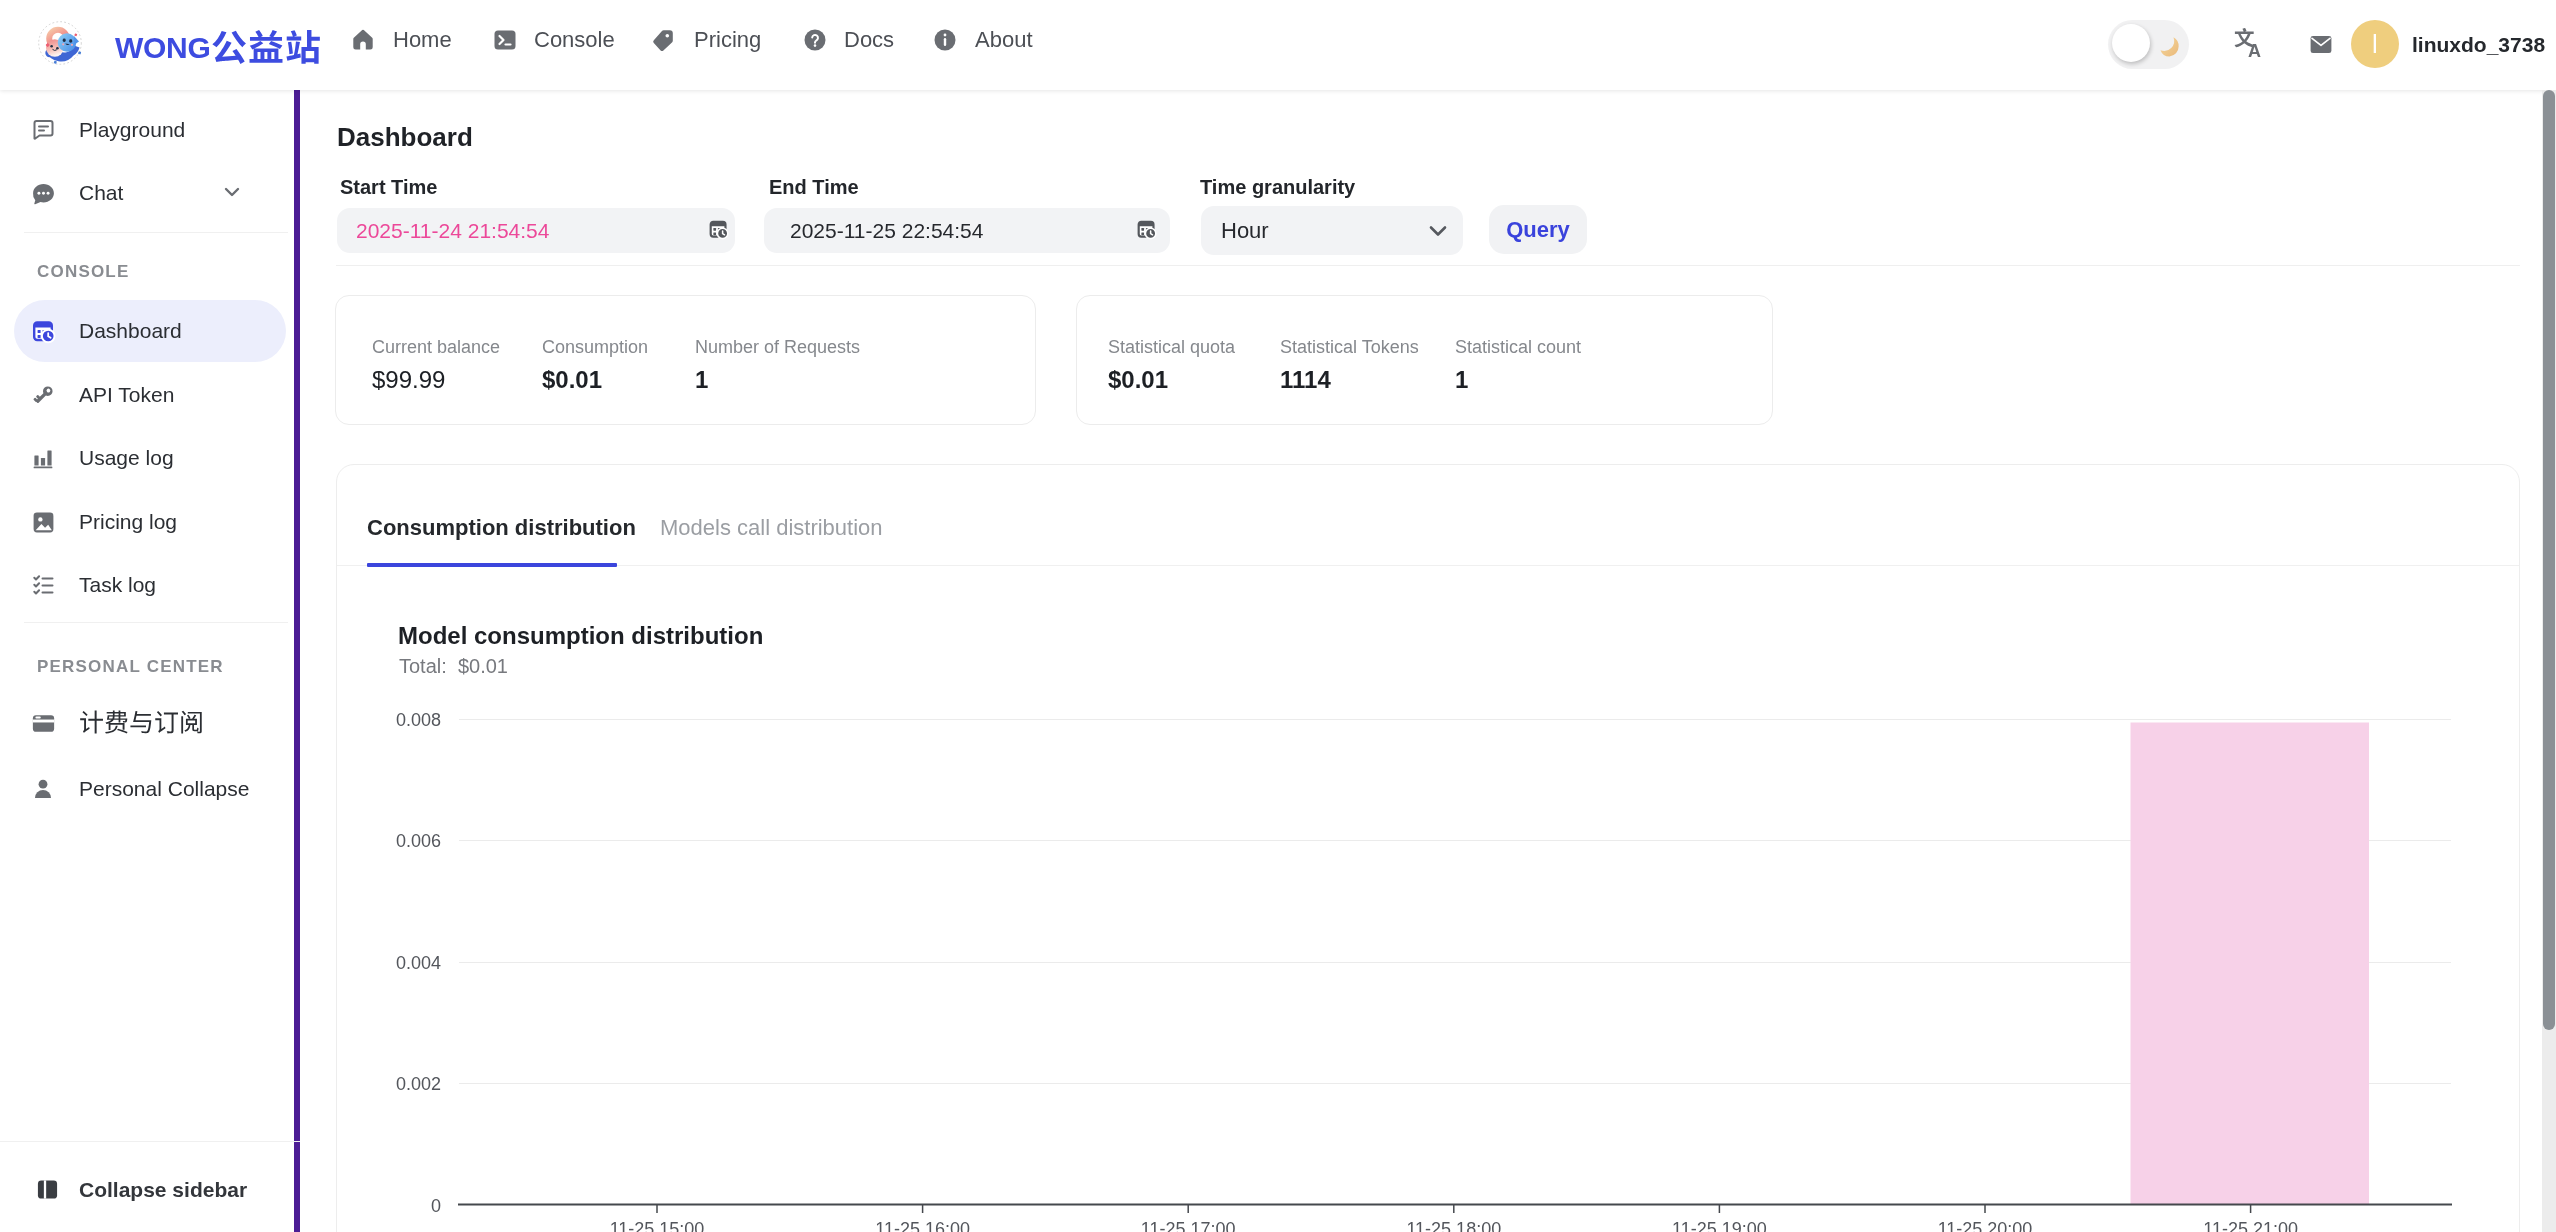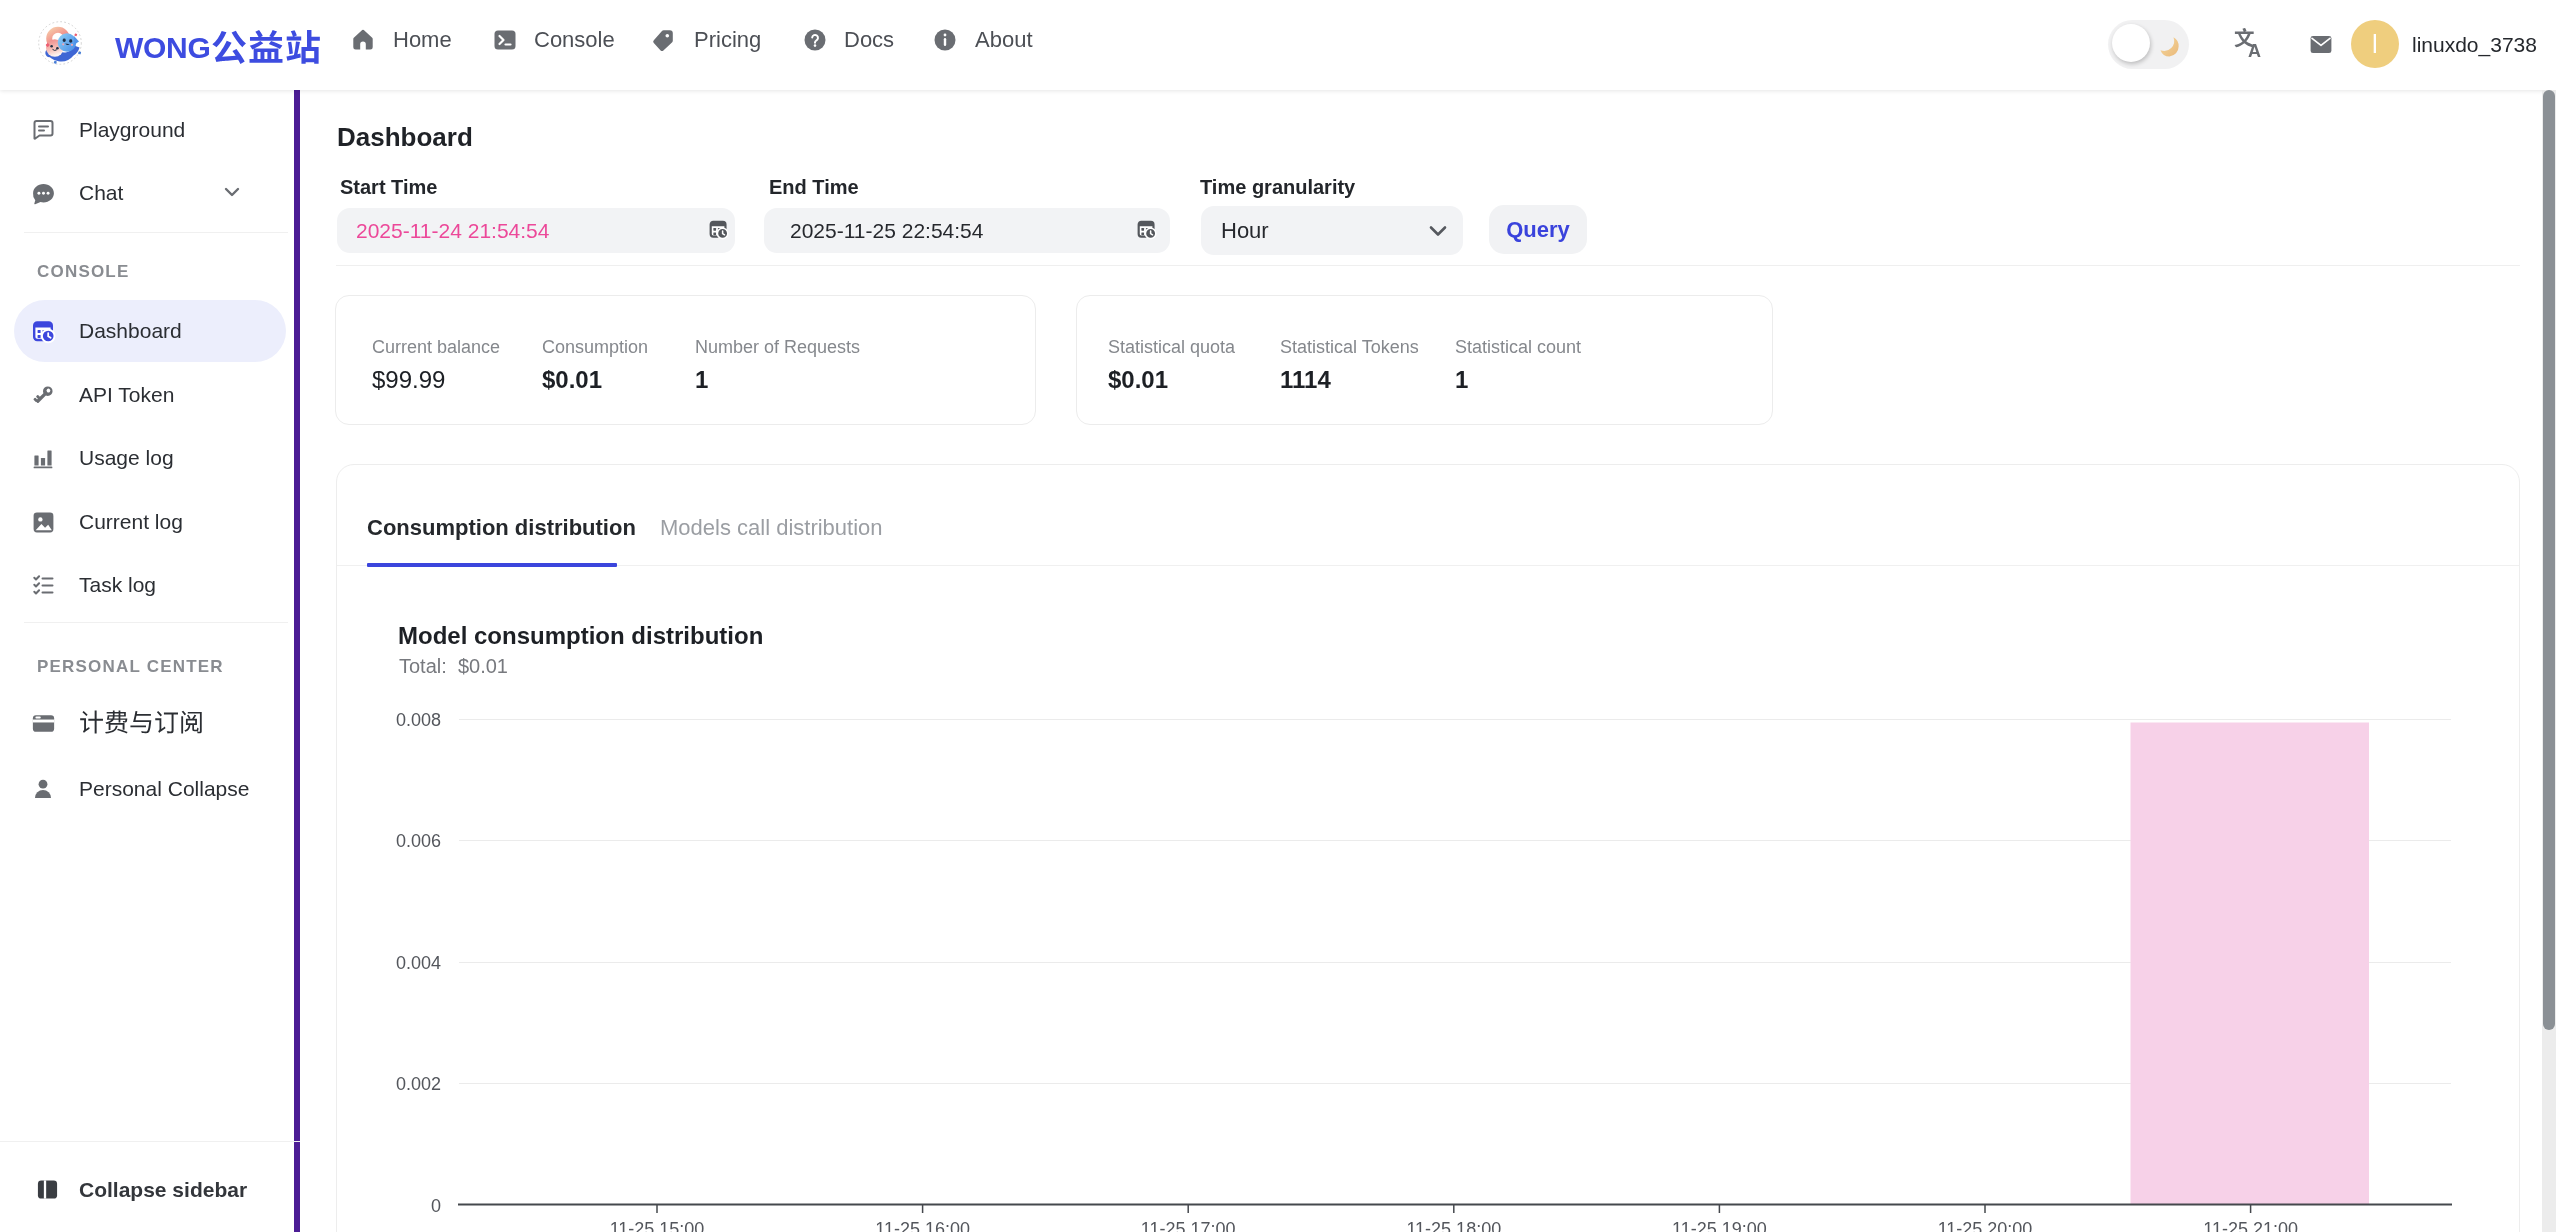--- a/index.html
+++ b/index.html
@@ -101,21 +101,21 @@
 <g transform="translate(0,0) scale(0.0205,-0.0205) translate(0,-855)">
           <path d="M412 822C435 779 458 722 469 681H44V564H202C256 423 326 302 416 202C312 121 182 64 25 25C49 -3 85 -59 98 -88C259 -41 394 26 505 116C611 27 740 -39 898 -81C916 -48 952 4 979 31C828 65 702 125 598 204C687 301 755 420 806 564H960V681H524L609 708C597 749 567 813 540 860ZM507 286C430 365 370 459 326 564H672C631 454 577 362 507 286Z" fill="#6a6d72"></path>
         </g>
 <text x="14" y="29" font-family="Liberation Sans" font-size="18" font-weight="bold" fill="#6a6d72">A</text>
       </svg></div>
 <div class="abs" style="left:2310px;top:36px;z-index:6"><svg width="22" height="17" viewBox="0 0 22 18">
         <rect x="0" y="0" width="22" height="18" rx="2.5" fill="#6a6d72"></rect>
         <path d="M1.5 2.5 11 10l9.5-7.5" stroke="#fff" stroke-width="1.8" fill="none" stroke-linecap="round" stroke-linejoin="round"></path>
       </svg></div>
 <div class="abs" style="left:2351px;top:20px;width:48px;height:48px;border-radius:50%;background:#efce7e;z-index:6;text-align:center;line-height:48px;color:#fff;font-size:26px">l</div>
-<div class="abs" style="left:2412px;top:45px;transform:translateY(-50%);z-index:6;font-size:21px;font-weight:normal;color:#25282d">linuxdo_3738</div>
+<div class="abs" style="left:2412px;top:45px;transform:translateY(-50%);z-index:6;font-size:21px;font-weight:bold;color:#25282d">linuxdo_3738</div>
 <div class="abs" style="left:0;top:90px;width:300px;height:1142px;background:#fff;border-right:6px solid #4c1d95;z-index:4">
       <div style="position:absolute;left:31px;top:28px;width:24px;height:24px"><svg width="25" height="24" viewBox="0 0 24 24" fill="none" stroke="#6a6d72" stroke-width="2">
           <path d="M21 15.5a2 2 0 0 1-2 2H8l-4.6 3.2a.4.4 0 0 1-.4-.1V5a2 2 0 0 1 2-2h14a2 2 0 0 1 2 2z" stroke-linejoin="round"></path>
           <path d="M7.5 8.5h9M7.5 12.5h5" stroke-linecap="round"></path>
         </svg></div>
       <div style="position:absolute;left:79px;top:40px;transform:translateY(-50%);font-size:21px;color:#2b2e33;white-space:nowrap">Playground</div>
       <div style="position:absolute;left:31px;top:91px;width:24px;height:24px"><svg width="25" height="26" viewBox="0 0 24 24">
           <path d="M12 2.5c5.5 0 10 3.9 10 8.8s-4.5 8.8-10 8.8c-1 0-2-.1-2.9-.4L4 21.8c-.5.2-1-.2-.8-.7l.9-3.2A8.5 8.5 0 0 1 2 11.3C2 6.4 6.5 2.5 12 2.5z" fill="#6a6d72"></path>
           <circle cx="7.6" cy="11.3" r="1.4" fill="#fff"></circle>
           <circle cx="12" cy="11.3" r="1.4" fill="#fff"></circle>
@@ -153,21 +153,21 @@
           <rect x="9.9" y="12" width="4.2" height="7.6" rx="0.5"></rect>
           <rect x="16.4" y="4.6" width="4.2" height="15" rx="0.5"></rect>
           <rect x="2.6" y="20.4" width="18.8" height="1.9" rx="0.9"></rect>
         </svg></div>
       <div style="position:absolute;left:79px;top:368px;transform:translateY(-50%);font-size:21px;color:#2b2e33;white-space:nowrap">Usage log</div>
       <div style="position:absolute;left:31px;top:420px;width:24px;height:24px"><svg width="25" height="25" viewBox="0 0 24 24">
           <rect x="2.5" y="2.5" width="19" height="19" rx="3.2" fill="#6a6d72"></rect>
           <circle cx="9" cy="9" r="2.1" fill="#fff"></circle>
           <path d="M4.5 19.5l5.5-6 3.5 3.5 3-2.8 3.5 5.3z" fill="#fff"></path>
         </svg></div>
-      <div style="position:absolute;left:79px;top:432px;transform:translateY(-50%);font-size:21px;color:#2b2e33;white-space:nowrap">Current log</div>
+      <div style="position:absolute;left:79px;top:432px;transform:translateY(-50%);font-size:21px;color:#2b2e33;white-space:nowrap">Pricing log</div>
       <div style="position:absolute;left:31px;top:483px;width:24px;height:24px"><svg width="25" height="24" viewBox="0 0 24 24" fill="none" stroke="#6a6d72" stroke-width="2" stroke-linecap="round" stroke-linejoin="round">
           <path d="M2.8 4.8l1.7 1.7 3.1-3.3"></path>
           <path d="M2.8 11.8l1.7 1.7 3.1-3.3"></path>
           <path d="M2.8 18.8l1.7 1.7 3.1-3.3"></path>
           <path d="M11 5.5h10M11 12.5h10M11 19.5h10"></path>
         </svg></div>
       <div style="position:absolute;left:79px;top:495px;transform:translateY(-50%);font-size:21px;color:#2b2e33;white-space:nowrap">Task log</div>
       <div style="position:absolute;left:24px;top:532px;width:264px;border-top:1px solid #f0f0f0"></div>
       <div style="position:absolute;left:37px;top:567px;font-size:17px;font-weight:bold;letter-spacing:1.2px;color:#898c91">PERSONAL CENTER</div>
       <div style="position:absolute;left:31px;top:621px;width:24px;height:24px"><svg width="25" height="25" viewBox="0 0 24 24">

